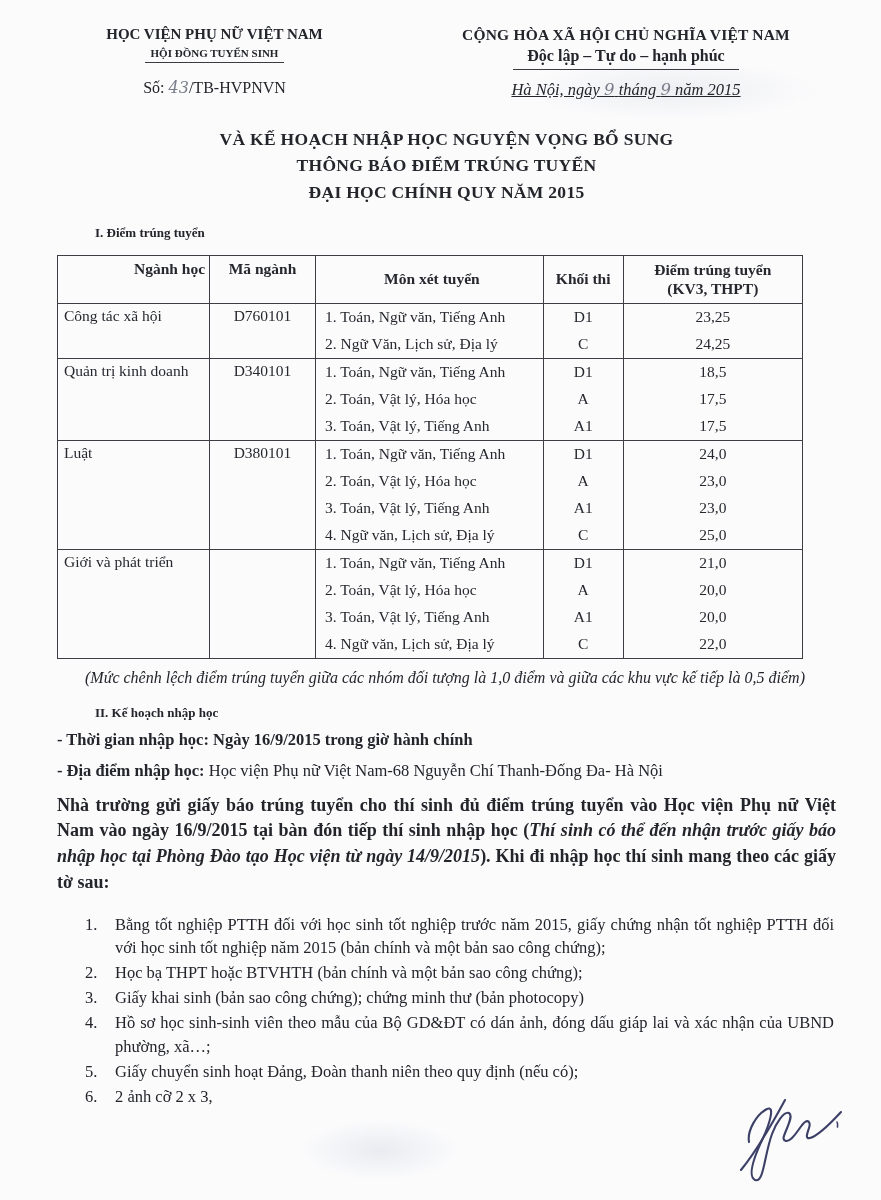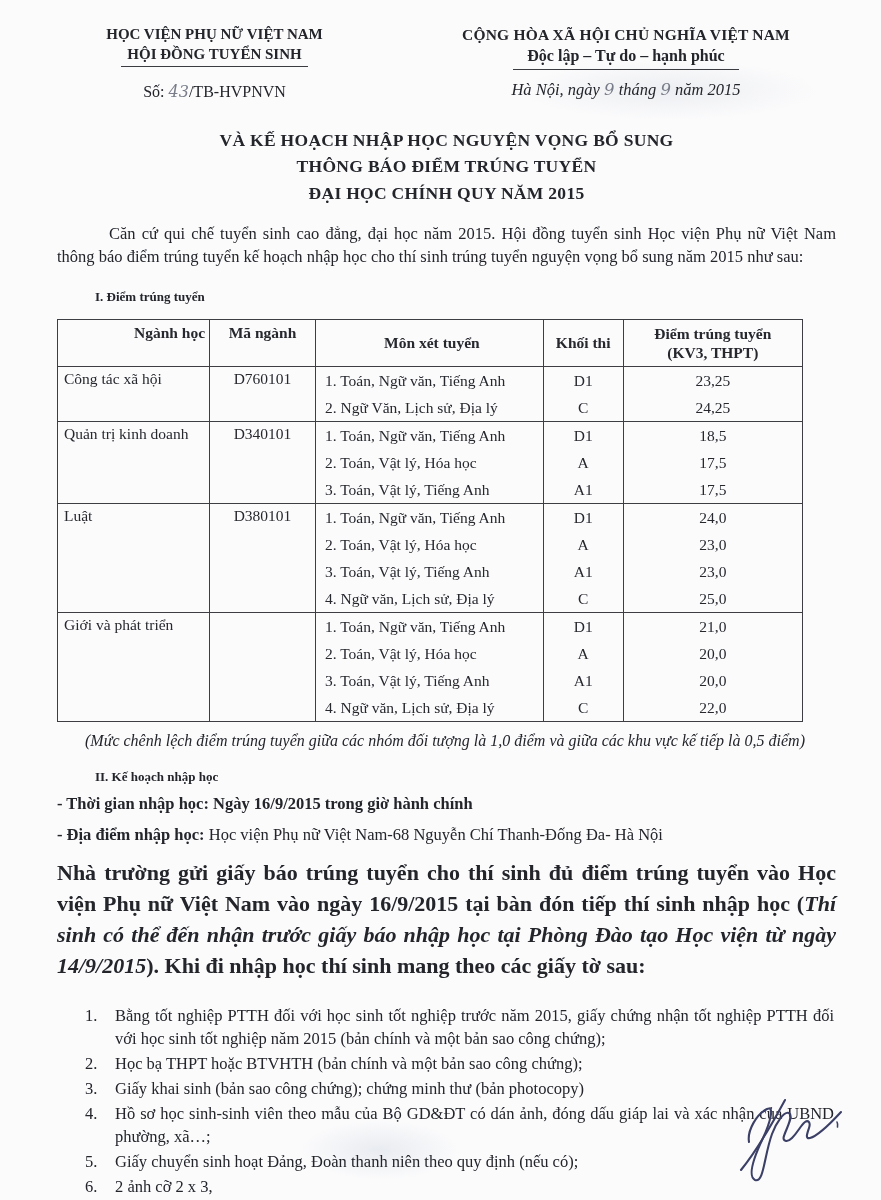--- a/index.html
+++ b/index.html
@@ -16,28 +16,28 @@
     background:radial-gradient(ellipse at center,rgba(210,216,226,.45),rgba(210,216,226,0) 70%);}
   .blob2{left:520px;top:60px;width:300px;height:60px;
     background:radial-gradient(ellipse at center,rgba(200,205,215,.28),rgba(200,205,215,0) 70%);}
   .page{padding:26px 45px 0 57px;position:relative;}
 
   
   .hdr{display:flex;justify-content:space-between;align-items:flex-start;}
   .hdr-left{width:315px;text-align:center;}
   .hdr-right{width:420px;text-align:center;}
   .org{font-size:15px;font-weight:bold;}
-  .council{display:inline-block;font-size:15px;font-weight:bold;
+  .council{display:inline-block;font-size:11px;font-weight:bold;
     border-bottom:1.4px solid #3a3c42;padding:0 6px 3px 6px;margin-top:3px;}
   .so-line{margin-top:15px;font-size:16px;}
   .hand{font-style:italic;color:#787d89;font-family:"DejaVu Serif",serif;}
   .nation{font-size:15.5px;font-weight:bold;letter-spacing:.2px;}
   .motto{display:inline-block;font-size:16px;font-weight:bold;
     border-bottom:1.6px solid #3a3c42;padding:0 14px 4px 14px;margin-top:3px;}
-  .date-line{margin-top:10px;font-size:16.5px;font-style:italic;}
+  .date-line{margin-top:10px;font-size:16.5px;font-style:italic;text-decoration:underline;}
 
   
   .title{margin-top:26px;text-align:center;font-weight:bold;font-size:17.5px;
     line-height:1.5;letter-spacing:.3px;}
 
   
   .intro{margin-top:16px;font-size:16.5px;line-height:1.42;text-align:justify;text-indent:52px;}
 
   
   .sec-head{margin:20px 0 0 38px;font-weight:bold;font-size:13px;}
@@ -56,21 +56,21 @@
   .c-mon{width:217px;text-align:left;padding-left:9px !important;}
   .c-khoi{width:68px;text-align:center;}
   .c-diem{width:170px;text-align:center;}
 
   
   .note{margin-top:8px;font-size:16px;font-style:italic;line-height:1.4;
     text-align:justify;text-indent:28px;}
   .line-bold{margin-top:9px;font-size:16.5px;font-weight:bold;}
   .line-mixed{margin-top:11px;font-size:16.5px;}
   .line-mixed .lbl{font-weight:bold;}
-  .notice{margin-top:12px;font-size:22px;font-weight:bold;line-height:1.42;text-align:justify;}
+  .notice{margin-top:12px;font-size:18px;font-weight:bold;line-height:1.42;text-align:justify;}
   .notice .it{font-style:italic;}
 
   
   .doc-list{margin-top:8px;}
   .doc-item{display:flex;margin:2px 0 2px 28px;font-size:16.5px;line-height:1.4;}
   .doc-item .num{width:30px;flex:0 0 30px;}
   .doc-item .txt{flex:1;text-align:justify;padding-right:2px;}
 
   
   .signature{position:absolute;left:733px;top:1078px;width:116px;height:112px;}
@@ -96,21 +96,20 @@
       <div class="date-line"><span>Hà Nội, ngày</span> <span class="hand">9</span> <span>tháng</span> <span class="hand">9</span> <span>năm 2015</span></div>
     </div>
   </div>
 
   <div class="title">
     <div>VÀ KẾ HOẠCH NHẬP HỌC NGUYỆN VỌNG BỔ SUNG</div>
     <div>THÔNG BÁO ĐIỂM TRÚNG TUYỂN</div>
     <div>ĐẠI HỌC CHÍNH QUY NĂM 2015</div>
   </div>
 
-  <p class="intro">Căn cứ qui chế tuyển sinh cao đẳng, đại học năm 2015. Hội đồng tuyển sinh Học viện Phụ nữ Việt Nam thông báo điểm trúng tuyển kế hoạch nhập học cho thí sinh  trúng tuyển nguyện vọng bổ sung năm 2015 như sau:</p>
 
   <div class="sec-head">I.  Điểm trúng tuyển</div>
 
   <table class="scores">
     <thead>
       <tr>
         <th class="c-nganh" style="text-align:right;vertical-align:middle">Ngành học</th>
         <th class="c-ma">Mã ngành</th>
         <th class="c-mon" style="text-align:center">Môn xét tuyển</th>
         <th class="c-khoi">Khối thi</th>

